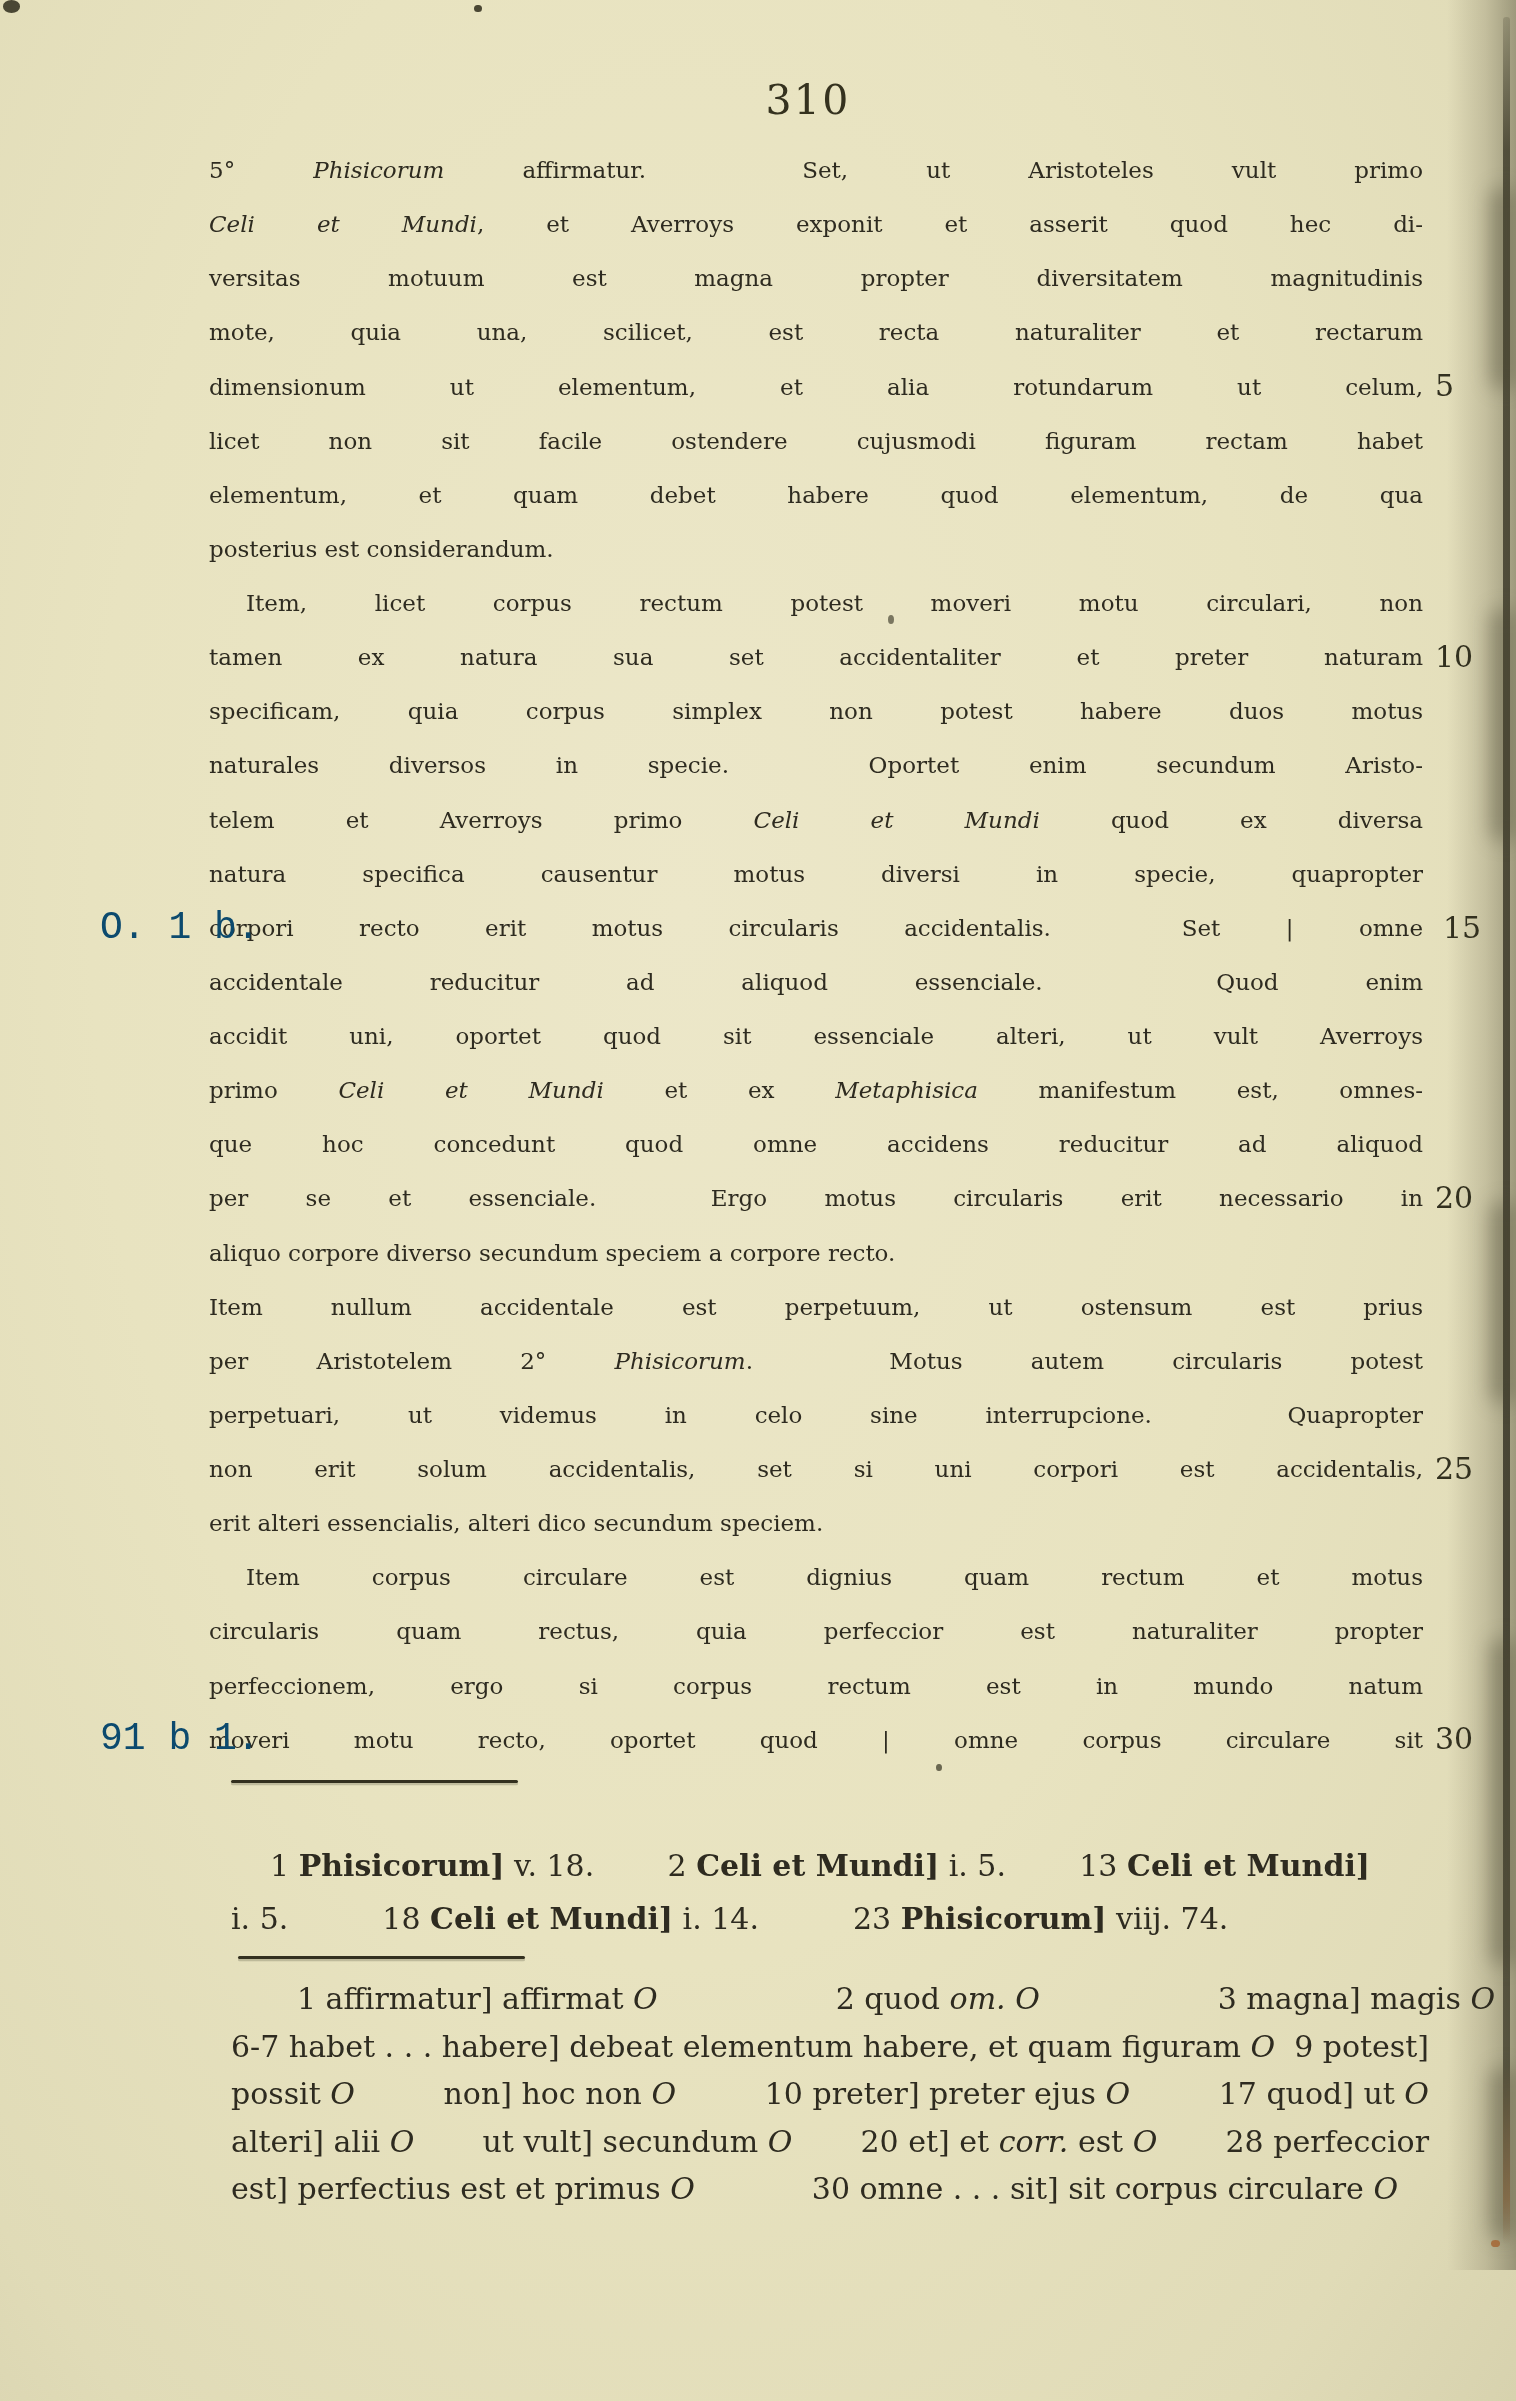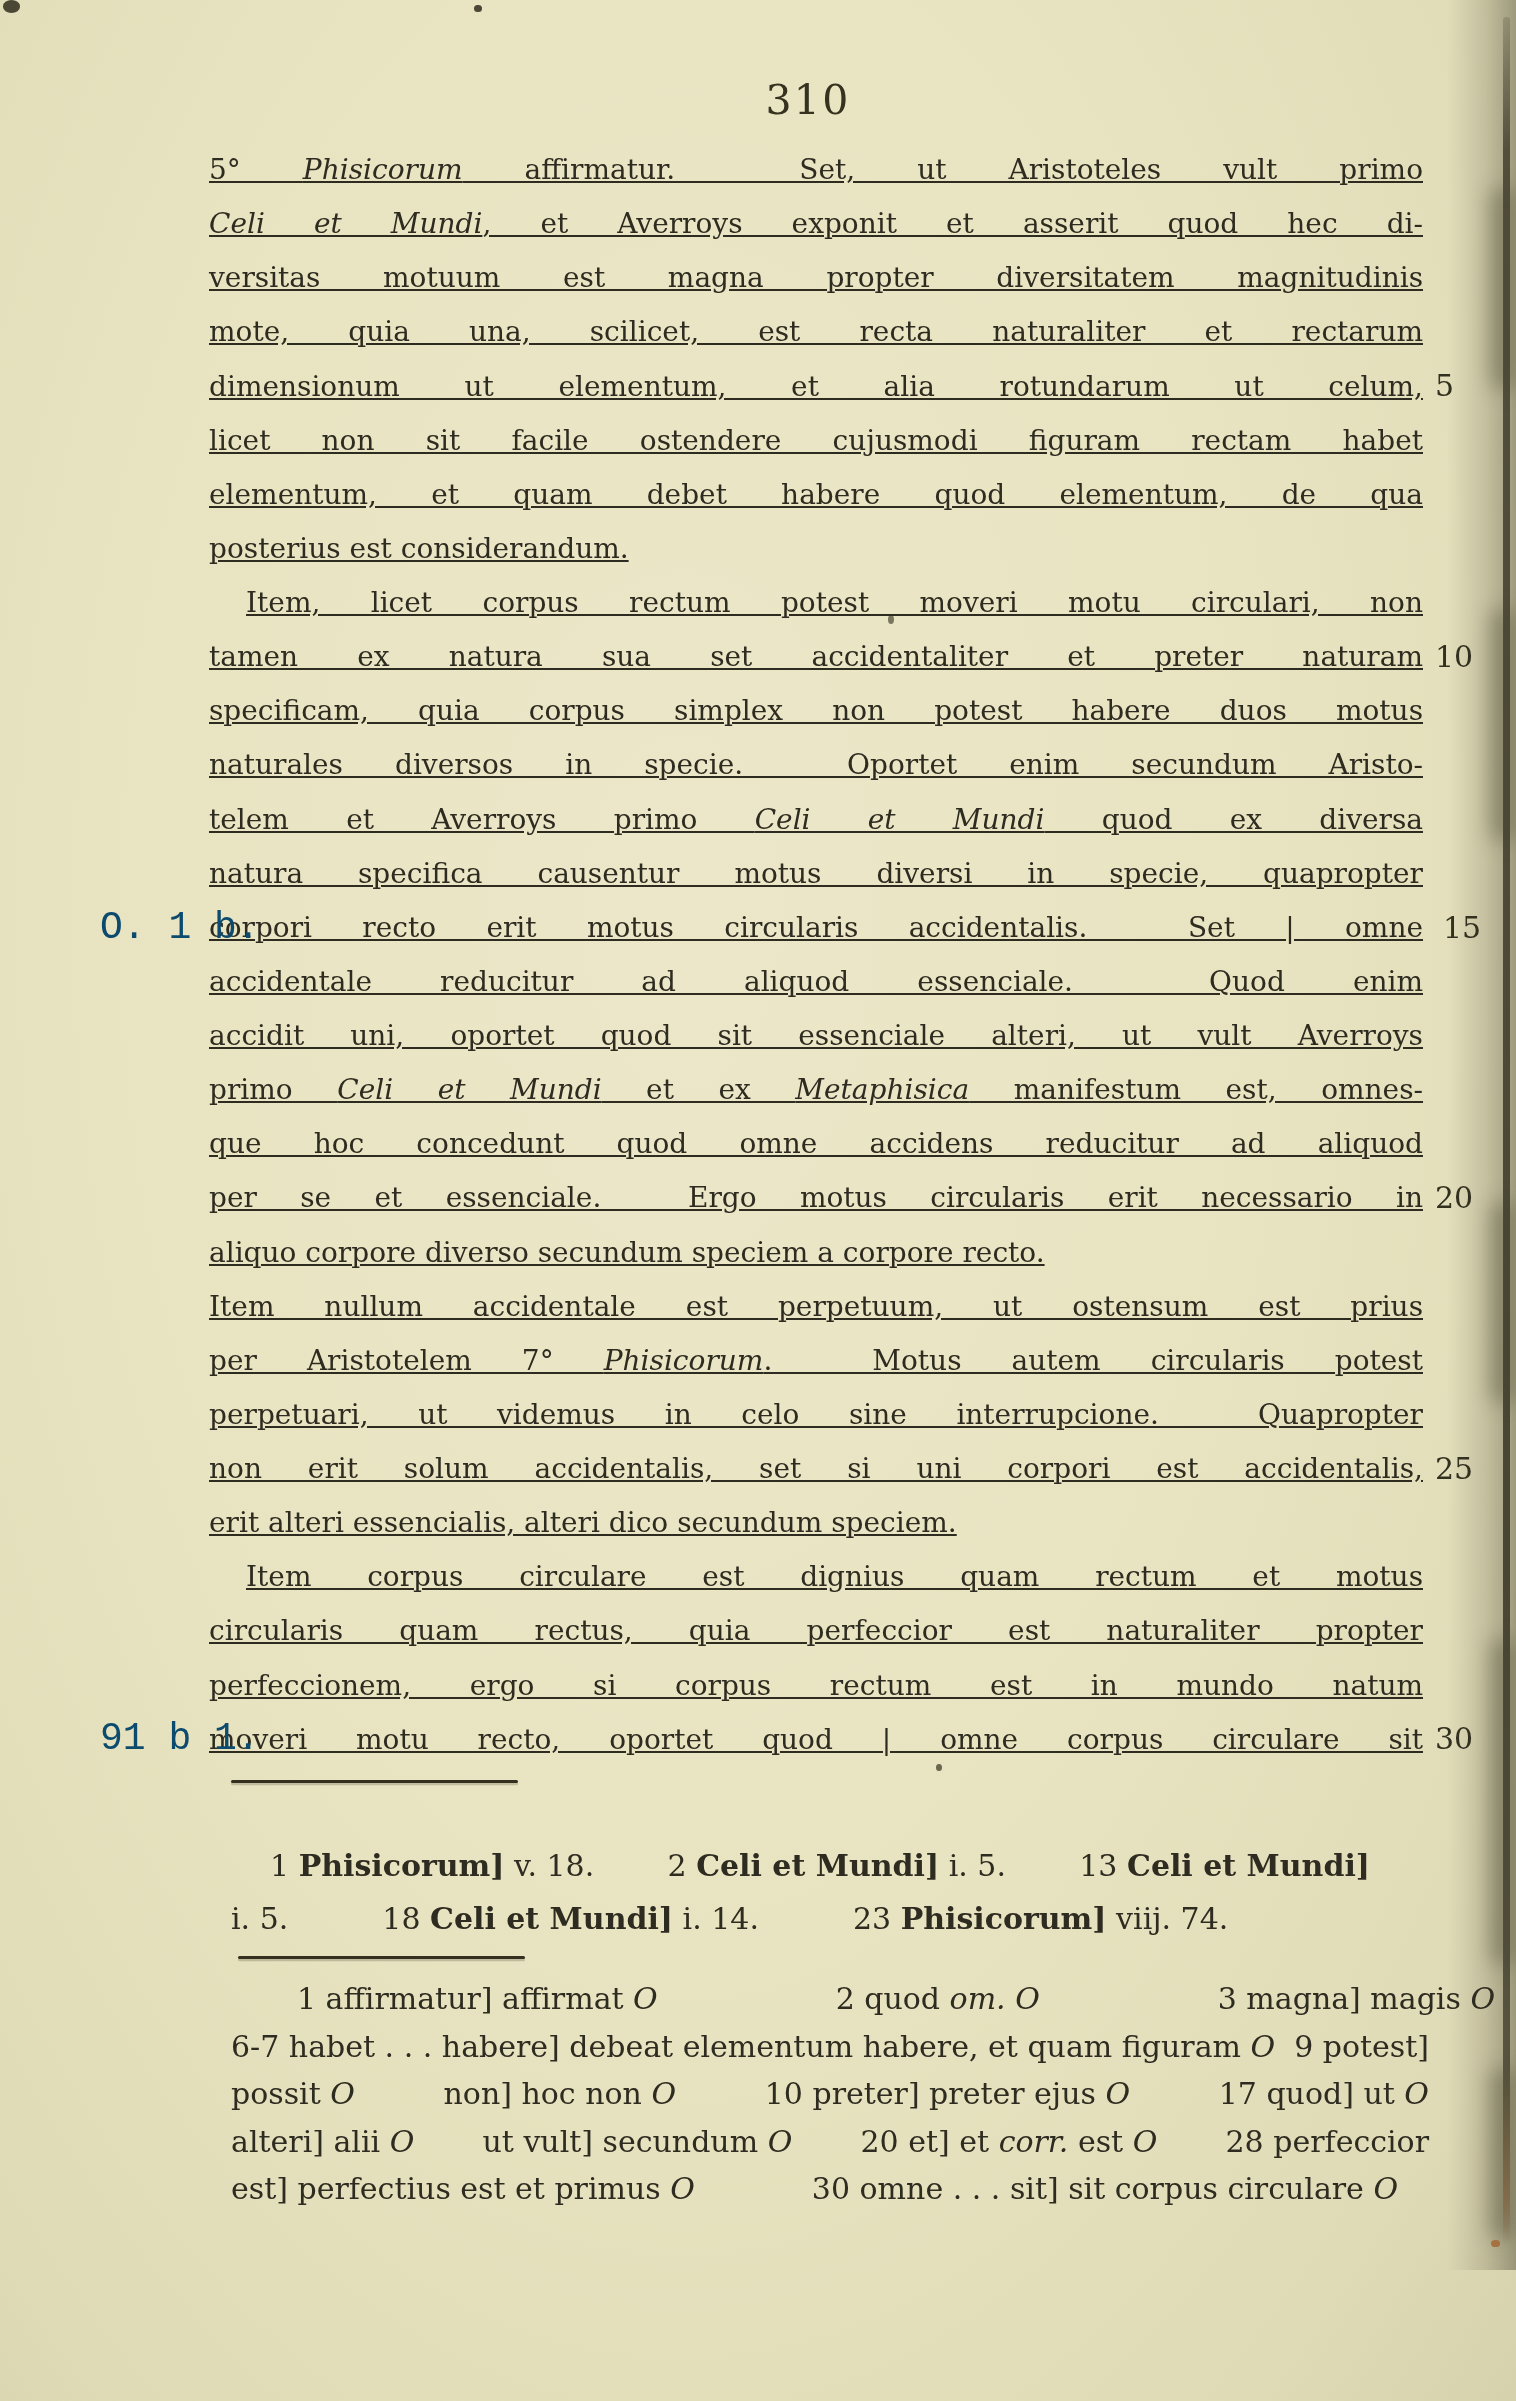--- a/index.html
+++ b/index.html
@@ -13,22 +13,22 @@
   .abs{position:absolute;}
   
   #pageno{
     left:730px;top:76px;width:156px;text-align:center;
     font-size:41px;letter-spacing:2.3px;color:#35321f;
   }
   
   #body-text{left:209px;top:143px;width:1214px;height:1630px;}
   .bline{
     position:absolute;left:0;width:1214px;height:54px;
-    font-size:28px;line-height:54px;white-space:normal;
-    text-align:justify;text-align-last:justify;color:#2e2b20;text-decoration:underline;
+    font-size:23px;line-height:54px;white-space:normal;
+    text-align:justify;text-align-last:justify;color:#2e2b20;
   }
   .bline.end{text-align:left;text-align-last:left;}
   .bline.ind{text-indent:37px;}
   .it{font-style:italic;}
   .bd{font-weight:bold;}
   
   .mnote{font-size:38px;color:#0c4a6e;white-space:nowrap;font-family:Liberation Mono, monospace;}
   .lnum{width:55px;text-align:left;font-size:30px;color:#32301f;line-height:54px;}
   
   .rule{height:3.1px;background:#33301f;box-shadow:0 2.3px 0 rgba(51,48,31,.22);border-radius:1.6px;}
@@ -94,21 +94,21 @@
     <div class="bline" style="top: 650px;"><span>telem et Averroys primo </span><span class="it">Celi et Mundi</span><span> quod ex diversa</span></div>
     <div class="bline" style="top: 704px;"><span>natura specifica causentur motus diversi in specie, quapropter</span></div>
     <div class="bline" style="top: 758px;"><span>corpori recto erit motus circularis accidentalis.&nbsp; Set | omne</span></div>
     <div class="bline" style="top: 812px;"><span>accidentale reducitur ad aliquod essenciale.&nbsp; Quod enim</span></div>
     <div class="bline" style="top: 866px;"><span>accidit uni, oportet quod sit essenciale alteri, ut vult Averroys</span></div>
     <div class="bline" style="top: 920px;"><span>primo </span><span class="it">Celi et Mundi</span><span> et ex </span><span class="it">Metaphisica</span><span> manifestum est, omnes-</span></div>
     <div class="bline" style="top: 974px;"><span>que hoc concedunt quod omne accidens reducitur ad aliquod</span></div>
     <div class="bline" style="top: 1028px;"><span>per se et essenciale.&nbsp; Ergo motus circularis erit necessario in</span></div>
     <div class="bline end" style="top: 1083px;"><span>aliquo corpore diverso secundum speciem a corpore recto.</span></div>
     <div class="bline" style="top: 1137px;"><span>Item nullum accidentale est perpetuum, ut ostensum est prius</span></div>
-    <div class="bline" style="top: 1191px;"><span>per Aristotelem 7° </span><span class="it">Phisicorum</span><span>.&nbsp; Motus autem circularis potest</span></div>
+    <div class="bline" style="top: 1191px;"><span>per Aristotelem 2° </span><span class="it">Phisicorum</span><span>.&nbsp; Motus autem circularis potest</span></div>
     <div class="bline" style="top: 1245px;"><span>perpetuari, ut videmus in celo sine interrupcione.&nbsp; Quapropter</span></div>
     <div class="bline" style="top: 1299px;"><span>non erit solum accidentalis, set si uni corpori est accidentalis,</span></div>
     <div class="bline end" style="top: 1353px;"><span>erit alteri essencialis, alteri dico secundum speciem.</span></div>
     <div class="bline ind" style="top: 1407px;"><span>Item corpus circulare est dignius quam rectum et motus</span></div>
     <div class="bline" style="top: 1461px;"><span>circularis quam rectus, quia perfeccior est naturaliter propter</span></div>
     <div class="bline" style="top: 1516px;"><span>perfeccionem, ergo si corpus rectum est in mundo natum</span></div>
     <div class="bline" style="top: 1570px;"><span>moveri motu recto, oportet quod | omne corpus circulare sit</span></div>
   </div>
 
 <div class="abs" id="annotations" style="left:0;top:0;width:1517px;height:2401px;pointer-events:none;">

